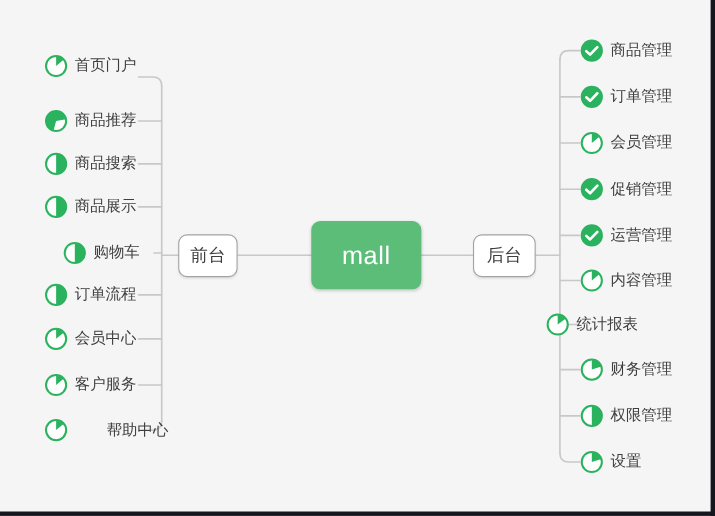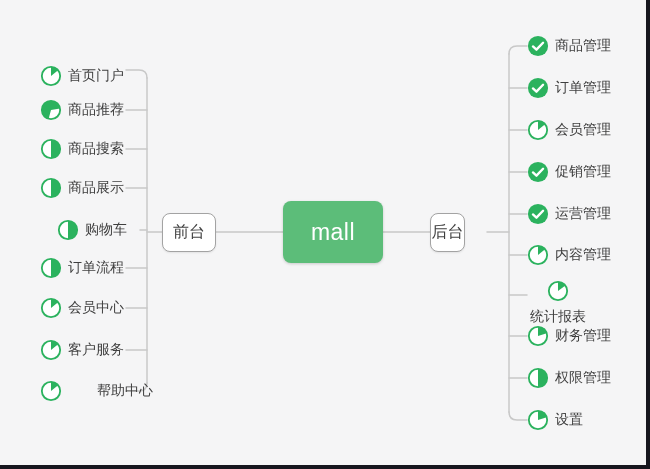--- a/index.html
+++ b/index.html
@@ -21,21 +21,21 @@
   .root-node{
     left:283px;top:201px;width:100px;height:62px;
     color:#fff;font-size:23px;letter-spacing:.5px;
     box-shadow:0 1px 3px rgba(0,0,0,.18);
   }
   .branch-node{
     background:#fff;border:1px solid #a3a3a3;color:#3f3f3f;font-size:16px;
     box-shadow:0 1px 2px rgba(0,0,0,.08);
   }
   .branch-left{left:162px;top:213px;width:54px;height:39px;}
-  .branch-right{left:430px;top:213px;width:35px;height:39px;}
+  .branch-right{left:430px;top:213px;width:57px;height:39px;}
   .leaf{
     position:absolute;display:flex;align-items:center;gap:6px;height:30px;
     white-space:nowrap;cursor:default;
   }
   .leaf .lbl{font-size:14px;color:#3f3f3f;}
   .leaf svg{display:block;flex:0 0 auto;}
 </style>
 </head>
 <body>
 
@@ -77,21 +77,21 @@
     <span>mall</span>
   </div>
   <div class="node branch-node branch-left">
     <span>前台</span>
   </div>
   <div class="node branch-node branch-right">
     <span>后台</span>
   </div>
 
   <div id="left-items">
-      <div class="leaf" style="left: 40px; top: 61px;">
+      <div class="leaf" style="left: 40px; top: 45px;">
         <svg width="22" height="22" viewBox="0 0 24 24">
           <circle cx="12" cy="12" r="10" fill="#fff" stroke="#2bb25e" stroke-width="2"></circle>
           <path d="M12,12 L12.00,2.00 A10,10 0 0 1 19.71,5.63 Z" fill="#2bb25e"></path>
         </svg>
         <span class="lbl">首页门户</span>
       </div>
       <div class="leaf" style="left: 40px; top: 95px;">
         <svg width="22" height="22" viewBox="0 0 24 24">
           <circle cx="12" cy="12" r="10" fill="#fff" stroke="#2bb25e" stroke-width="2"></circle>
           <path d="M12,12 L9.41,21.66 A10,10 0 1 1 21.84,10.23 Z" fill="#2bb25e"></path>
@@ -184,21 +184,21 @@
         </svg>
         <span class="lbl">运营管理</span>
       </div>
       <div class="leaf" style="left: 527px; top: 240px;">
         <svg width="22" height="22" viewBox="0 0 24 24">
           <circle cx="12" cy="12" r="10" fill="#fff" stroke="#2bb25e" stroke-width="2"></circle>
           <path d="M12,12 L12.00,2.00 A10,10 0 0 1 19.71,5.63 Z" fill="#2bb25e"></path>
         </svg>
         <span class="lbl">内容管理</span>
       </div>
-      <div class="leaf" style="left: 530px; top: 280px; flex-direction: column;">
+      <div class="leaf" style="left: 496px; top: 280px;">
         <svg width="22" height="22" viewBox="0 0 24 24">
           <circle cx="12" cy="12" r="10" fill="#fff" stroke="#2bb25e" stroke-width="2"></circle>
           <path d="M12,12 L12.00,2.00 A10,10 0 0 1 20.09,6.12 Z" fill="#2bb25e"></path>
         </svg>
         <span class="lbl">统计报表</span>
       </div>
       <div class="leaf" style="left: 527px; top: 321px;">
         <svg width="22" height="22" viewBox="0 0 24 24">
           <circle cx="12" cy="12" r="10" fill="#fff" stroke="#2bb25e" stroke-width="2"></circle>
           <path d="M12,12 L12.00,2.00 A10,10 0 0 1 21.51,8.91 Z" fill="#2bb25e"></path>

